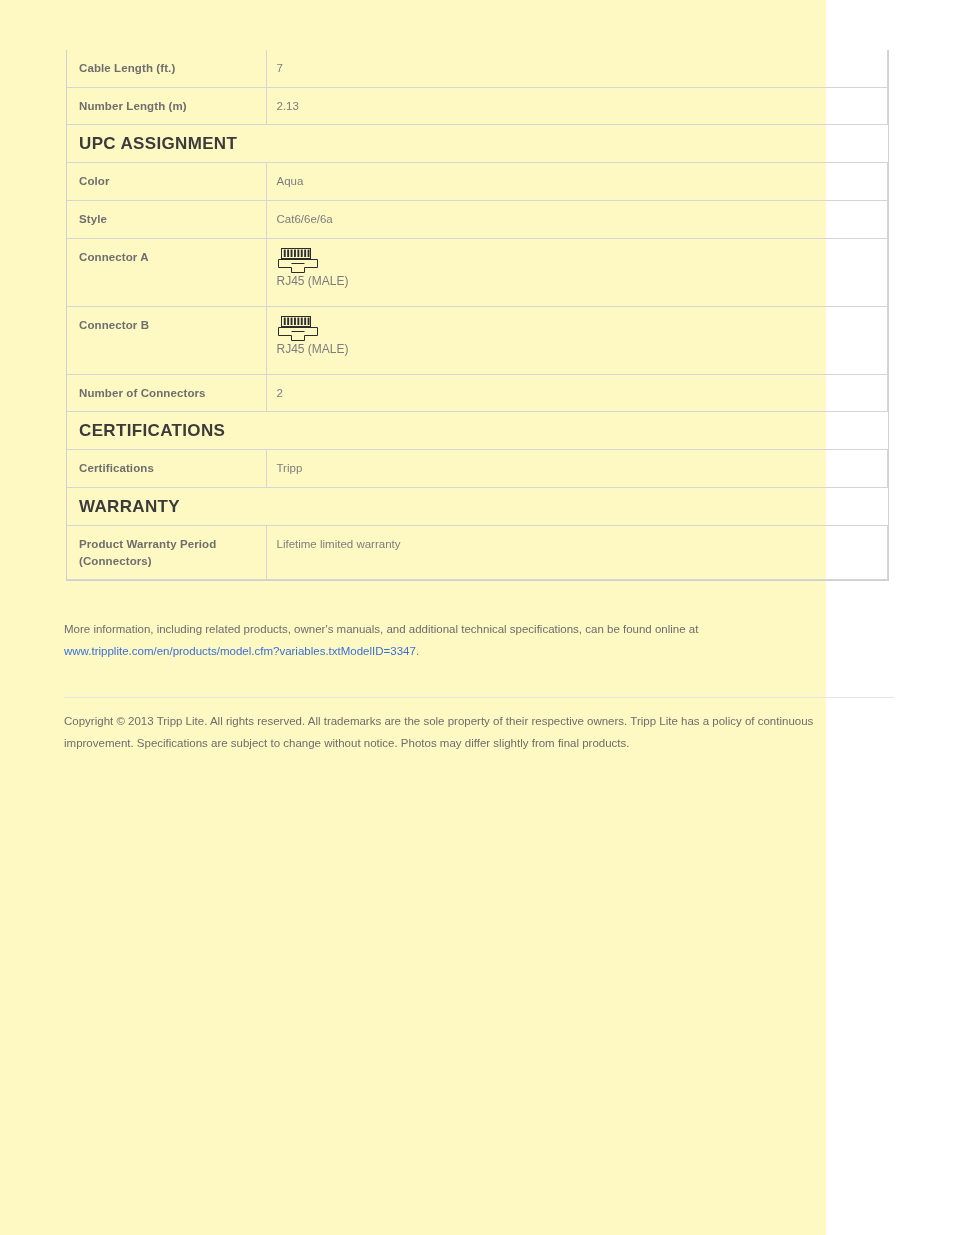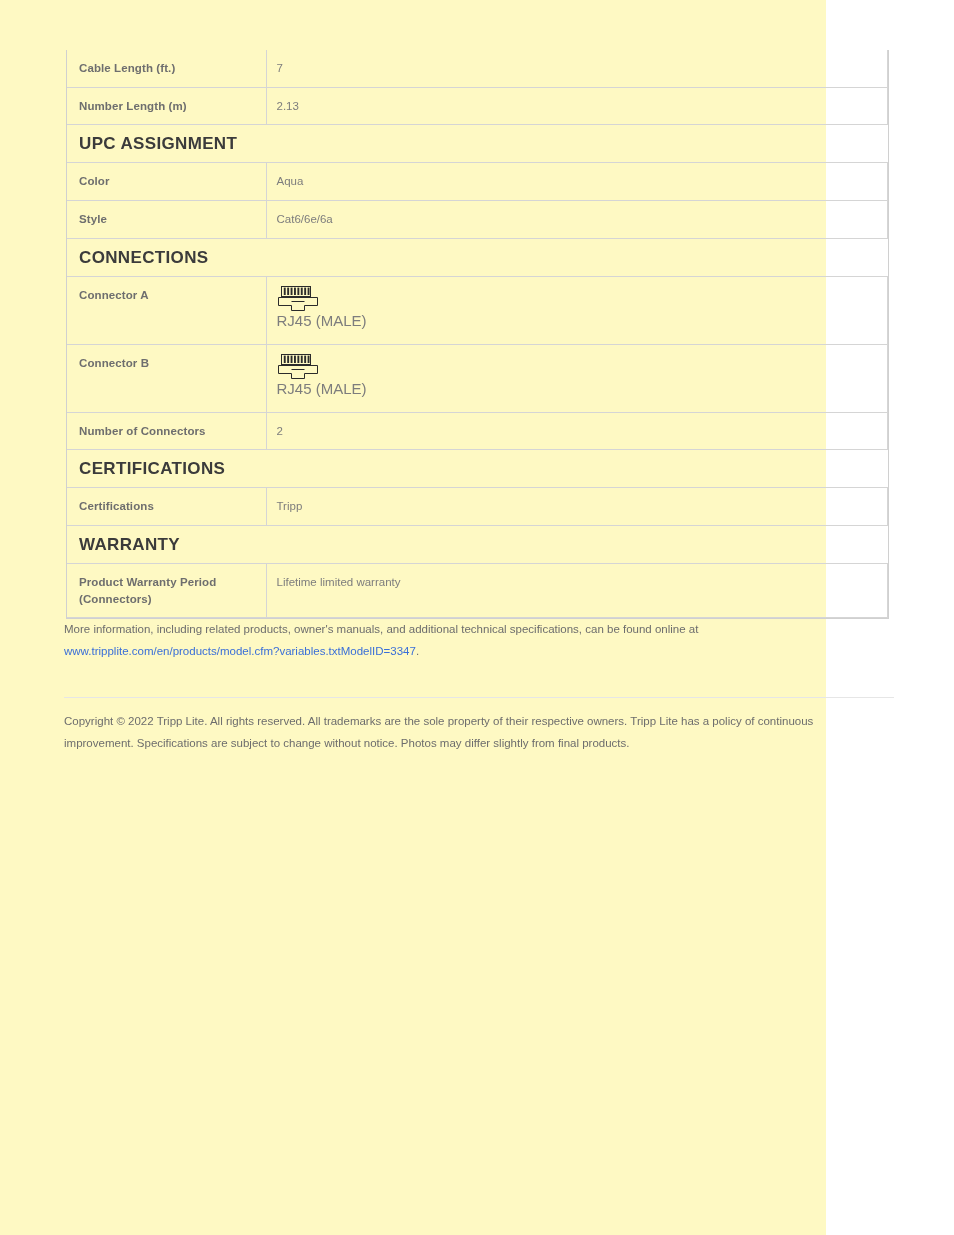--- a/index.html
+++ b/index.html
@@ -83,21 +83,21 @@
 
   .conn-block { display: block; }
   .conn-icon {
     display: block;
     width: 42px;
     height: 30px;
     margin-bottom: -3px;
   }
   .conn-caption {
     display: block;
-    font-size: 15px;
+    font-size: 12px;
     color: #7d7d7d;
     line-height: 1.2;
   }
 
   .label-2line { line-height: 1.5; }
 
   
   .more-info {
     position: absolute;
     left: 64px;
@@ -151,23 +151,20 @@
           <tr class="section-row">
             <td class="section-cell" colspan="2">UPC ASSIGNMENT</td>
           </tr>
           <tr class="data-row">
             <td class="cell-label">Color</td>
             <td class="cell-value">Aqua</td>
           </tr>
           <tr class="data-row">
             <td class="cell-label">Style</td>
             <td class="cell-value">Cat6/6e/6a</td>
-          </tr>
-          <tr class="section-row">
-            <td class="section-cell" colspan="2">CONNECTIONS</td>
           </tr>
           <tr class="data-row tall">
             <td class="cell-label">Connector A</td>
             <td class="cell-value">
               <span class="conn-block">
                 <svg class="conn-icon" viewBox="0 0 42 30">
                   <g fill="none" stroke="#2b2b2b" stroke-width="1">
                     <rect x="4.5" y="1.5" width="29" height="10"></rect>
                     <rect x="6.80" y="2.6" width="1.9" height="7.4" fill="#2b2b2b" stroke="none"></rect>
                     <rect x="10.20" y="2.6" width="1.9" height="7.4" fill="#2b2b2b" stroke="none"></rect>
@@ -230,15 +227,15 @@
     </table>
   </div>
 
   <div class="more-info">
     <span>More information, including related products, owner's manuals, and additional technical specifications, can be found online at</span>
     <a href="#">www.tripplite.com/en/products/model.cfm?variables.txtModelID=3347</a><span class="period">.</span>
   </div>
 
   <div class="rule"></div>
 
-  <div class="copyright">Copyright © 2022 Tripp Lite. All rights reserved. All trademarks are the sole property of their respective owners. Tripp Lite has a policy of continuous improvement. Specifications are subject to change without notice. Photos may differ slightly from final products.</div>
+  <div class="copyright">Copyright © 2013 Tripp Lite. All rights reserved. All trademarks are the sole property of their respective owners. Tripp Lite has a policy of continuous improvement. Specifications are subject to change without notice. Photos may differ slightly from final products.</div>
 
 </div>
 
 </body></html>

